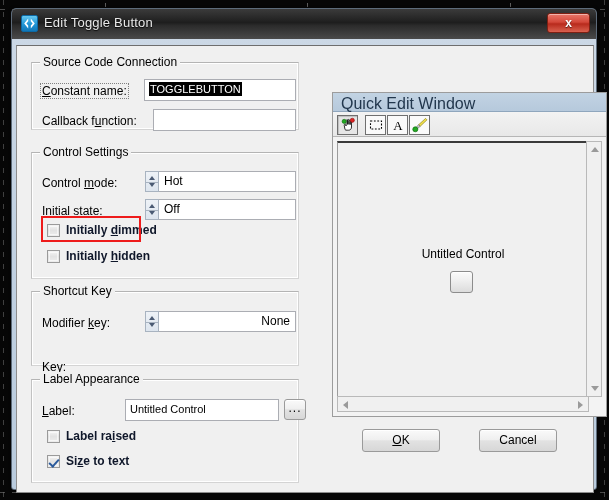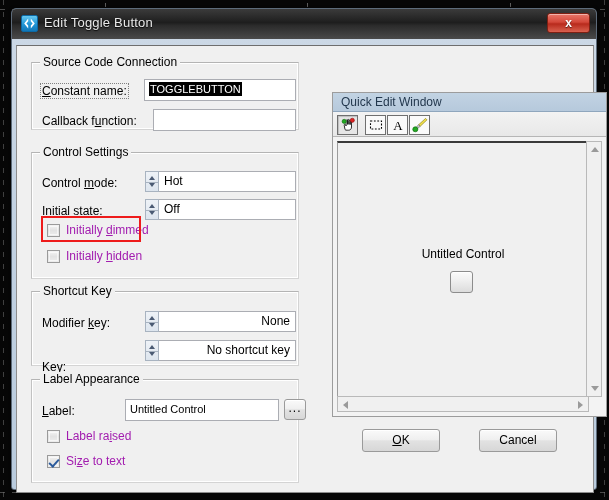--- a/index.html
+++ b/index.html
@@ -270,21 +270,21 @@
   .checkbox.checked::before {
     content: "";
     position: absolute;
     left: 3px; top: 1px;
     width: 4px; height: 8px;
     border: solid #2a5a9c;
     border-width: 0 2px 2px 0;
     transform: rotate(42deg);
     z-index: 2;
   }
-  .check-label { font-size: 12px; color: #a21caf; }
+  .check-label { font-size: 12px; color: #0f172a; font-weight: bold; }
 
   #dim-highlight {
     position: absolute;
     border: 2px solid #ee1b1b;
     box-sizing: border-box;
     pointer-events: none;
   }
 
   
   .btn {
@@ -315,21 +315,21 @@
     border: 1px solid #9c9c9c;
     box-sizing: border-box;
   }
   #qew-title {
     position: absolute;
     left: 0; top: 0;
     width: 100%; height: 19px;
     background: linear-gradient(to bottom, #c2d3e3 0%, #b6c9dc 100%);
     border-bottom: 1px solid #8fa6bd;
     box-sizing: border-box;
-    font-size: 12px;
+    font-size: 16px;
     color: #22374d;
     padding: 2px 0 0 8px;
     white-space: nowrap;
   }
   #qew-toolbar {
     position: absolute;
     left: 0; top: 20px;
     width: 100%; height: 24px;
     background: linear-gradient(to bottom, #f2f2f2, #e8e8e8);
     border-bottom: 1px solid #b6b6b6;
@@ -532,28 +532,20 @@
       <div class="spin-btns">
         <span class="arrow up"></span>
         <span class="mid"></span>
         <span class="arrow down"></span>
       </div>
       <div class="spin-value center" style="width:137px;">None</div>
     </div>
 
     <div class="field-label" style="left:25px; top:299px;margin-top:15px;"><u class="acc">K</u><span>ey:</span></div>
 
-    <div class="spin-wrap" style="left:128px; top:294px; width:151px;">
-      <div class="spin-btns">
-        <span class="arrow up"></span>
-        <span class="mid"></span>
-        <span class="arrow down"></span>
-      </div>
-      <div class="spin-value center" style="width:137px;">No shortcut key</div>
-    </div>
 
     <div class="group" style="left:14px; top:333px; width:268px; height:104px;">
       <div class="group-inner-line"></div>
       <span class="group-legend">Label Appearance</span>
     </div>
 
     <div class="field-label" style="left:25px; top:358px;"><u class="acc">L</u><span>abel:</span></div>
 
     <div class="textbox" style="left:108px; top:353px; width:154px; height:22px;">Untitled Control</div>
 

